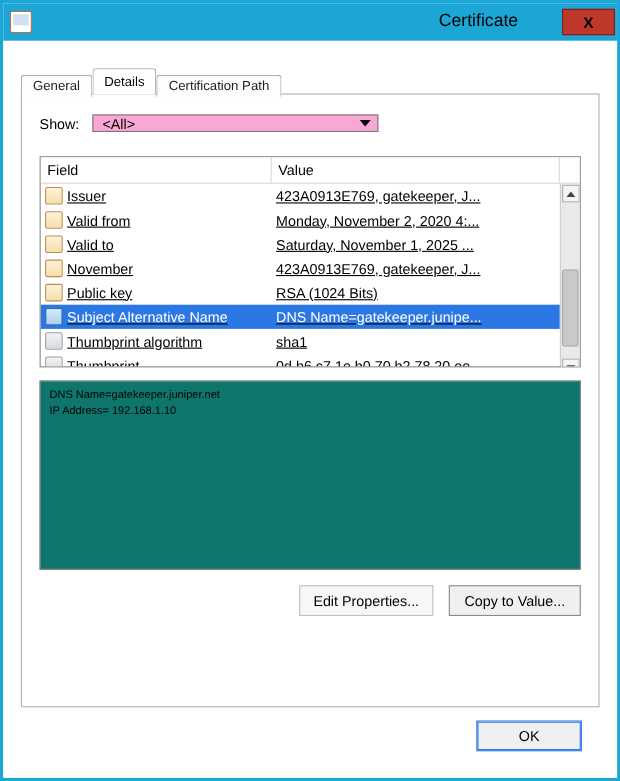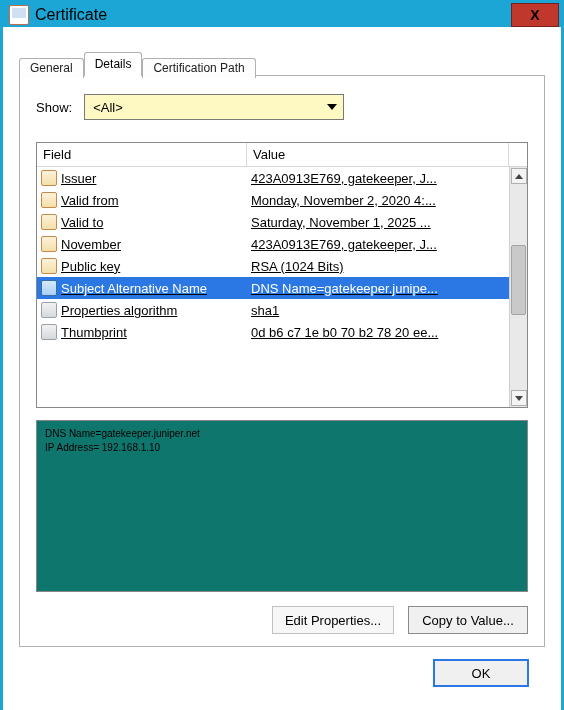--- a/index.html
+++ b/index.html
@@ -36,21 +36,21 @@
     display:inline-block;
     overflow:hidden;
   }
   .titlebar-icon::after{
     content:"";
     position:absolute; left:2px; top:2px; right:2px; bottom:6px;
     background:#cfe0f2;
   }
   .titlebar-title {
     flex: 1;
-    text-align: left;
+    text-align: right;
     font-size: 16px;
     color: #000;
     padding-right: 40px;
   }
   .close-btn {
     width: 48px; height: 24px;
     background: #c0372c;
     border: 1px solid #7a1f1f;
     display: flex; align-items:center; justify-content:center;
     font-weight: bold;
@@ -102,33 +102,33 @@
   }
   
   .show-row {
     display: flex;
     align-items: center;
     margin-bottom: 22px;
   }
   .show-label { margin-right: 12px; }
   .show-select {
     flex: 0 0 260px;
-    height: 26px;
+    height: 16px;
     border: 1px solid #7a7a7a;
     display:flex; align-items:center; justify-content:space-between;
     padding: 0 6px 0 8px;
-    background:#fef9c3;
+    background:#f9a8d4;
   }
   .show-select .caret {
     width:0;height:0;border-left:5px solid transparent;border-right:5px solid transparent;border-top:6px solid #000;
   }
   
   .fields-wrap {
     border: 1px solid #888;
-    height: 266px;
+    height: 192px;
     display:flex;
     flex-direction:column;
     overflow:hidden;
   }
   .fields-header {
     display:flex;
     background:#fff;
     border-bottom:1px solid #d8d8d8;
   }
   .fh-cell {
@@ -337,21 +337,21 @@
               <div class="row selected">
                 <div class="cell-field">
                   <span class="cert-icon blue"></span>
                   <span>Subject Alternative Name</span>
                 </div>
                 <div class="cell-value">DNS Name=gatekeeper.junipe...</div>
               </div>
               <div class="row">
                 <div class="cell-field">
                   <span class="cert-icon gray"></span>
-                  <span>Properties algorithm</span>
+                  <span>Thumbprint algorithm</span>
                 </div>
                 <div class="cell-value">sha1</div>
               </div>
               <div class="row">
                 <div class="cell-field">
                   <span class="cert-icon gray"></span>
                   <span>Thumbprint</span>
                 </div>
                 <div class="cell-value">0d b6 c7 1e b0 70 b2 78 20 ee...</div>
               </div>

